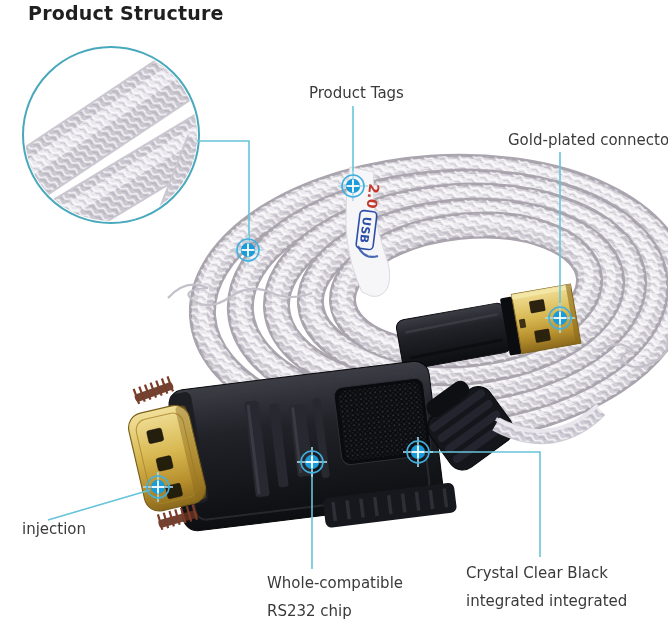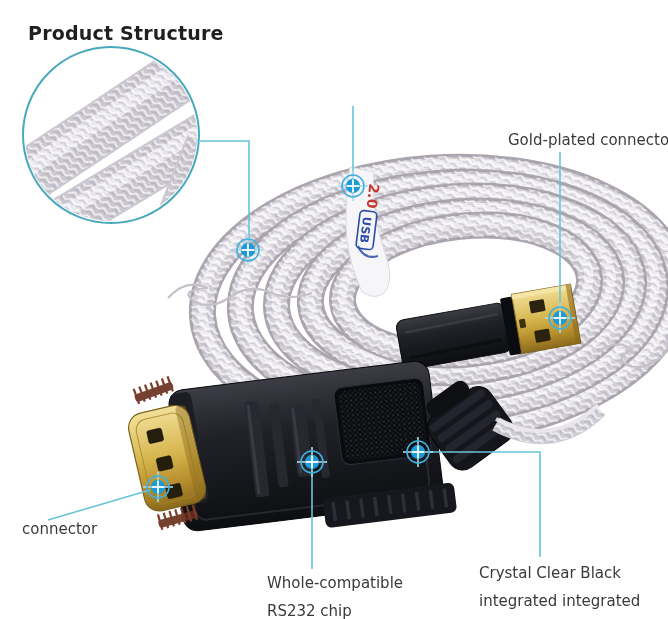--- a/index.html
+++ b/index.html
@@ -3,21 +3,21 @@
 <meta charset="utf-8">
 <style>
   html,body{margin:0;padding:0;background:#ffffff;}
   .stage{
     position:relative;width:668px;height:619px;overflow:hidden;background:#fff;
     font-family:"DejaVu Sans","Liberation Sans",sans-serif;
   }
   .art{position:absolute;left:0;top:0;}
   .title{
     position:absolute;left:28px;top:2px;font-size:19px;font-weight:bold;
-    color:var(--title-text);letter-spacing:.2px;white-space:nowrap;margin-top:20px;
+    color:var(--title-text);letter-spacing:.2px;white-space:nowrap;
   }
   .label{
     position:absolute;font-size:15px;line-height:28px;color:var(--label-text);
   }
   .label.single{line-height:20px;white-space:nowrap;}
   .lline{display:block;white-space:nowrap;}
   .cline{stroke:var(--callout-line);stroke-width:1.6;fill:none;}
   .mag-ring{stroke:var(--magnifier-ring);fill:none;stroke-width:2;}
   .m-outercross{stroke:var(--marker-outer-cross);stroke-width:1.6;}
   .m-ring{stroke:var(--marker-ring);fill:none;stroke-width:1.6;}
@@ -224,33 +224,34 @@
     <use href="#dotM" x="353" y="186"></use>
     <use href="#dotM" x="248" y="250"></use>
     <use href="#dotM" x="560" y="318"></use>
     <use href="#dotM" x="158" y="487"></use>
     <use href="#dotM" x="312" y="462"></use>
     <use href="#dotM" x="418" y="452"></use>
   </svg>
 
   <div class="title">Product Structure</div>
 
+  <div class="label single" style="left:309px;top:83px">Product Tags</div>
 
   <div class="label single" style="left:508px;top:130px">Gold-plated connector</div>
 
   <div class="label" style="left:4px;top:212px">
   </div>
 
   <div class="label" style="left:22px;top:515px">
-    <span class="lline">connector</span>
+    <span class="lline">injection</span>
   </div>
 
   <div class="label" style="left:267px;top:569px">
     <span class="lline">Whole-compatible</span>
     <span class="lline">RS232 chip</span>
   </div>
 
-  <div class="label" style="left:479px;top:559px">
+  <div class="label" style="left:466px;top:559px">
     <span class="lline">Crystal Clear Black</span>
     <span class="lline">integrated integrated</span>
   </div>
 
 </div>
 
 </body></html>

